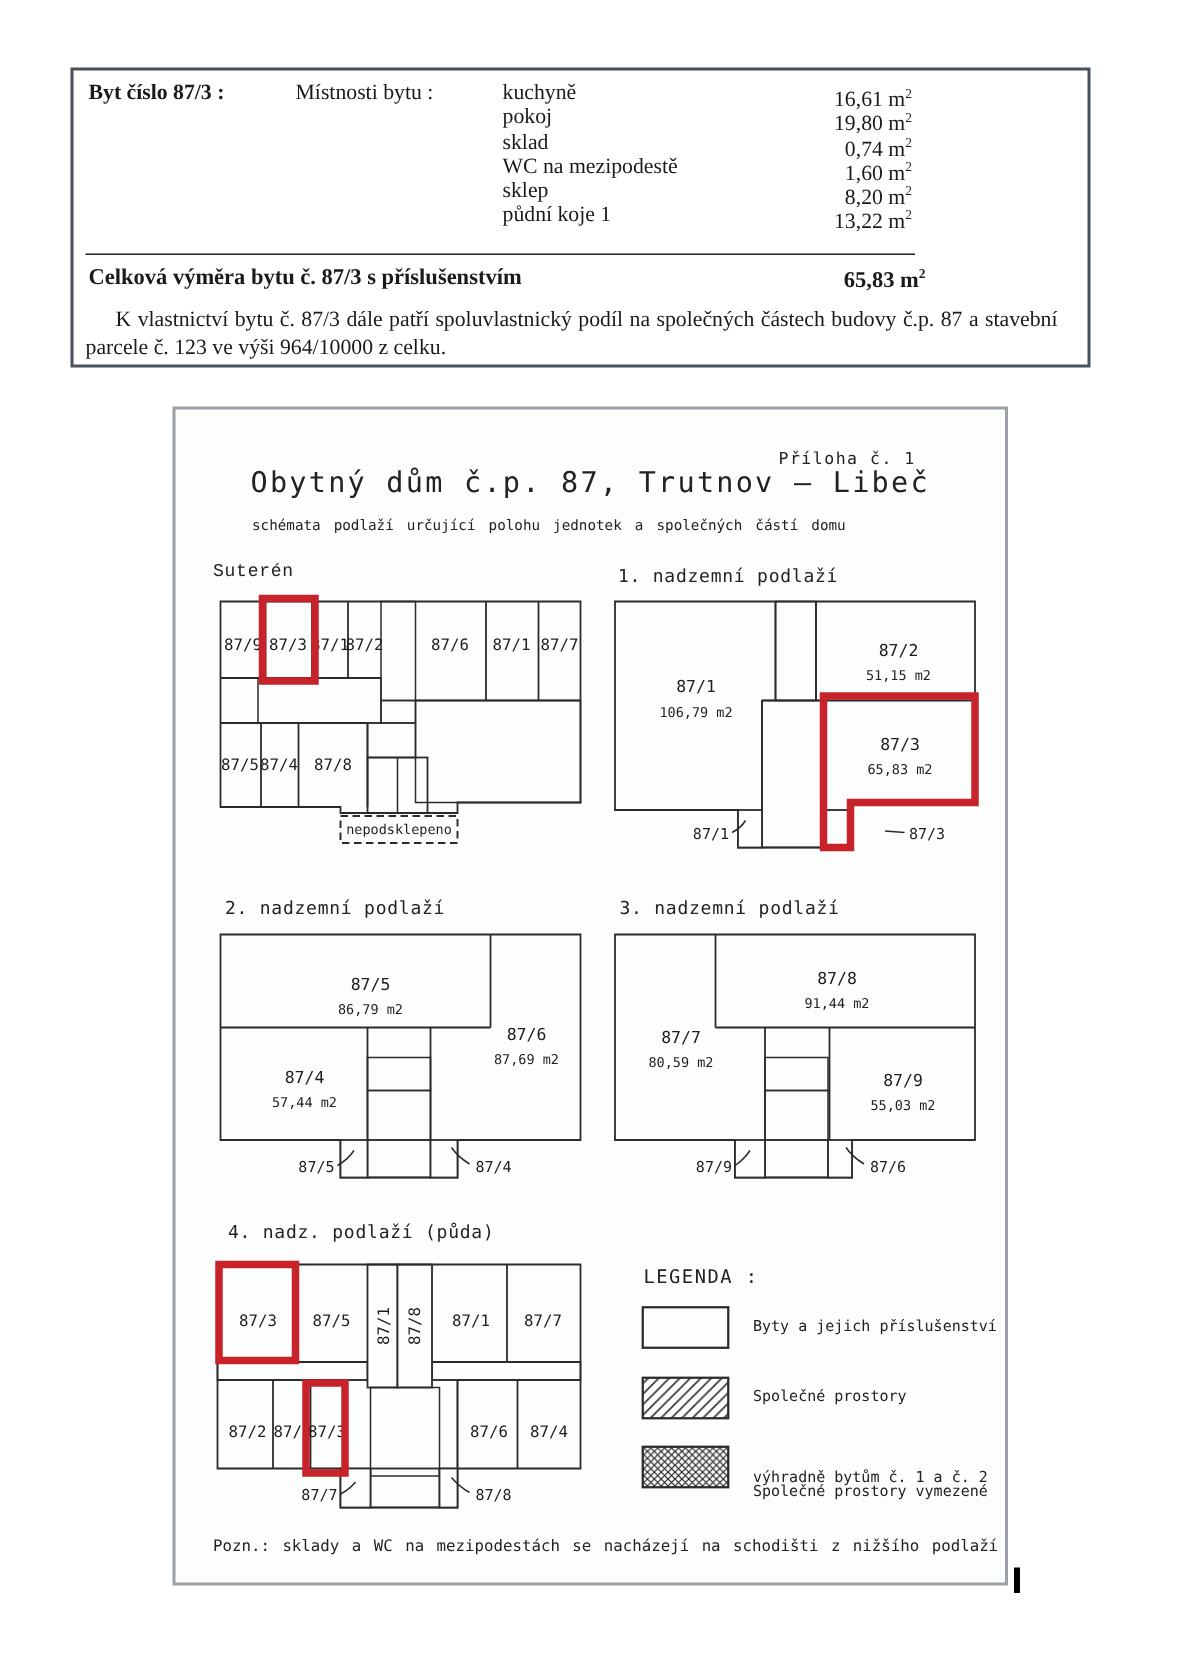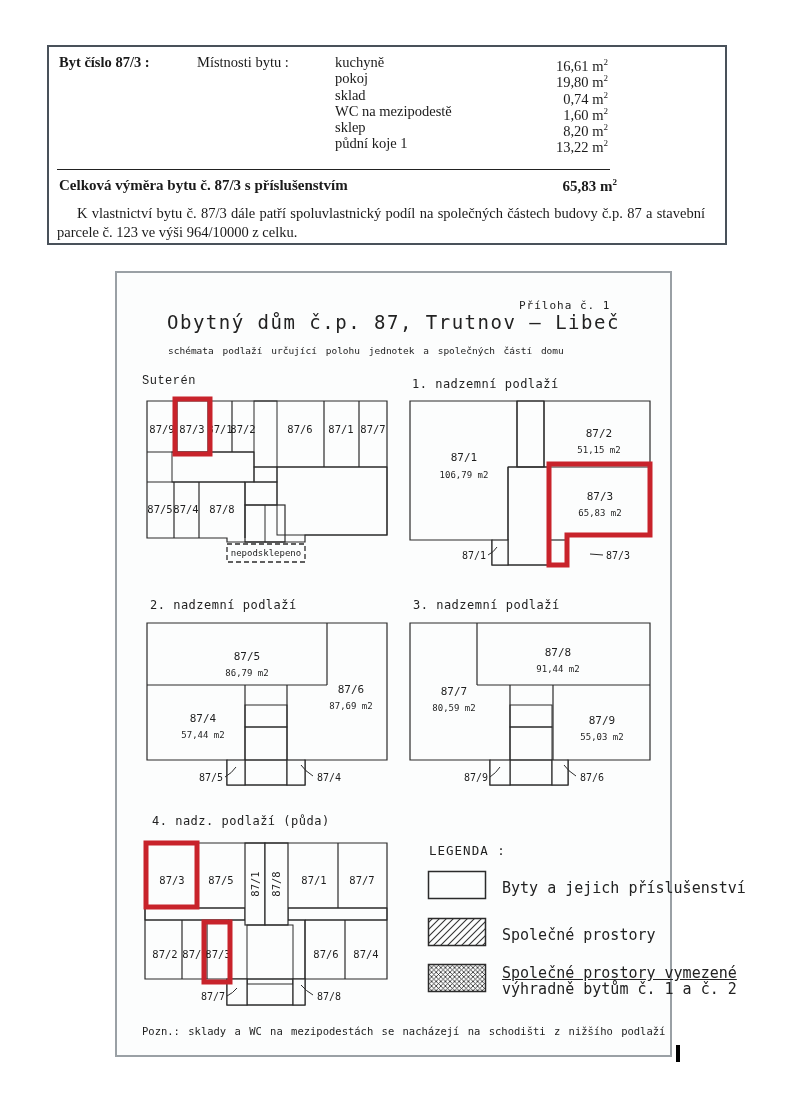--- a/index.html
+++ b/index.html
@@ -24,21 +24,21 @@
   .plan{position:absolute;width:252px;height:176px;}
   svg text{font-family:"DejaVu Sans Mono",monospace;fill:#1e1e1e;}
   .u{font-size:11px;}
   .us{font-size:10.5px;}
   .a{font-size:9px;}
   .c{font-size:10px;}
   .ln{stroke:#2b2b2b;stroke-width:1.2;fill:none;}
   .lnthin{stroke:#2b2b2b;stroke-width:1;fill:none;}
   .whitebox{fill:#fcfdfd;stroke:#2b2b2b;stroke-width:1.2;}
   .red{stroke:#c8232b;stroke-width:5;fill:none;}
-  .legendtxt{position:absolute;font-size:15px;white-space:nowrap;}
+  .legendtxt{position:absolute;font-size:10px;white-space:nowrap;}
   .note{position:absolute;left:25px;top:752px;font-size:10.5px;word-spacing:2px;white-space:nowrap;}
   .cursor{position:absolute;left:676px;top:1045px;width:4px;height:17px;background:#000;}
 </style>
 </head>
 <body>
 
 <svg width="0" height="0" style="position:absolute">
   <defs>
     <pattern id="diag" patternUnits="userSpaceOnUse" width="7" height="7">
       <path d="M0,7 L7,0 M-1.75,1.75 L1.75,-1.75 M5.25,8.75 L8.75,5.25" stroke="#333" stroke-width="1.1"></path>
@@ -286,19 +286,19 @@
     <rect x="1.5" y="1.5" width="57" height="27" fill="#fcfdfd" stroke="#2b2b2b" stroke-width="1.5"></rect>
   </svg>
   <div class="legendtxt" style="left:385px;top:606px;">Byty a jejich příslušenství</div>
   <svg style="position:absolute;left:310px;top:644px;" width="61" height="31">
     <rect x="1.5" y="1.5" width="57" height="27" fill="url(#diag)" stroke="#2b2b2b" stroke-width="1.5"></rect>
   </svg>
   <div class="legendtxt" style="left:385px;top:653px;">Společné prostory</div>
   <svg style="position:absolute;left:310px;top:690px;" width="61" height="31">
     <rect x="1.5" y="1.5" width="57" height="27" fill="url(#dense)" stroke="#2b2b2b" stroke-width="1.5"></rect>
   </svg>
-  <div class="legendtxt" style="left:385px;top:691px;text-decoration:underline;">Společné prostory vymezené</div>
+  <div class="legendtxt" style="left:385px;top:716px;">Společné prostory vymezené</div>
   <div class="legendtxt" style="left:385px;top:707px;">výhradně bytům č. 1 a č. 2</div>
 
   <div class="note">Pozn.: sklady a WC na mezipodestách se nacházejí na schodišti z nižšího podlaží</div>
 </div>
 
 <div class="cursor"></div>
 
 </body></html>

